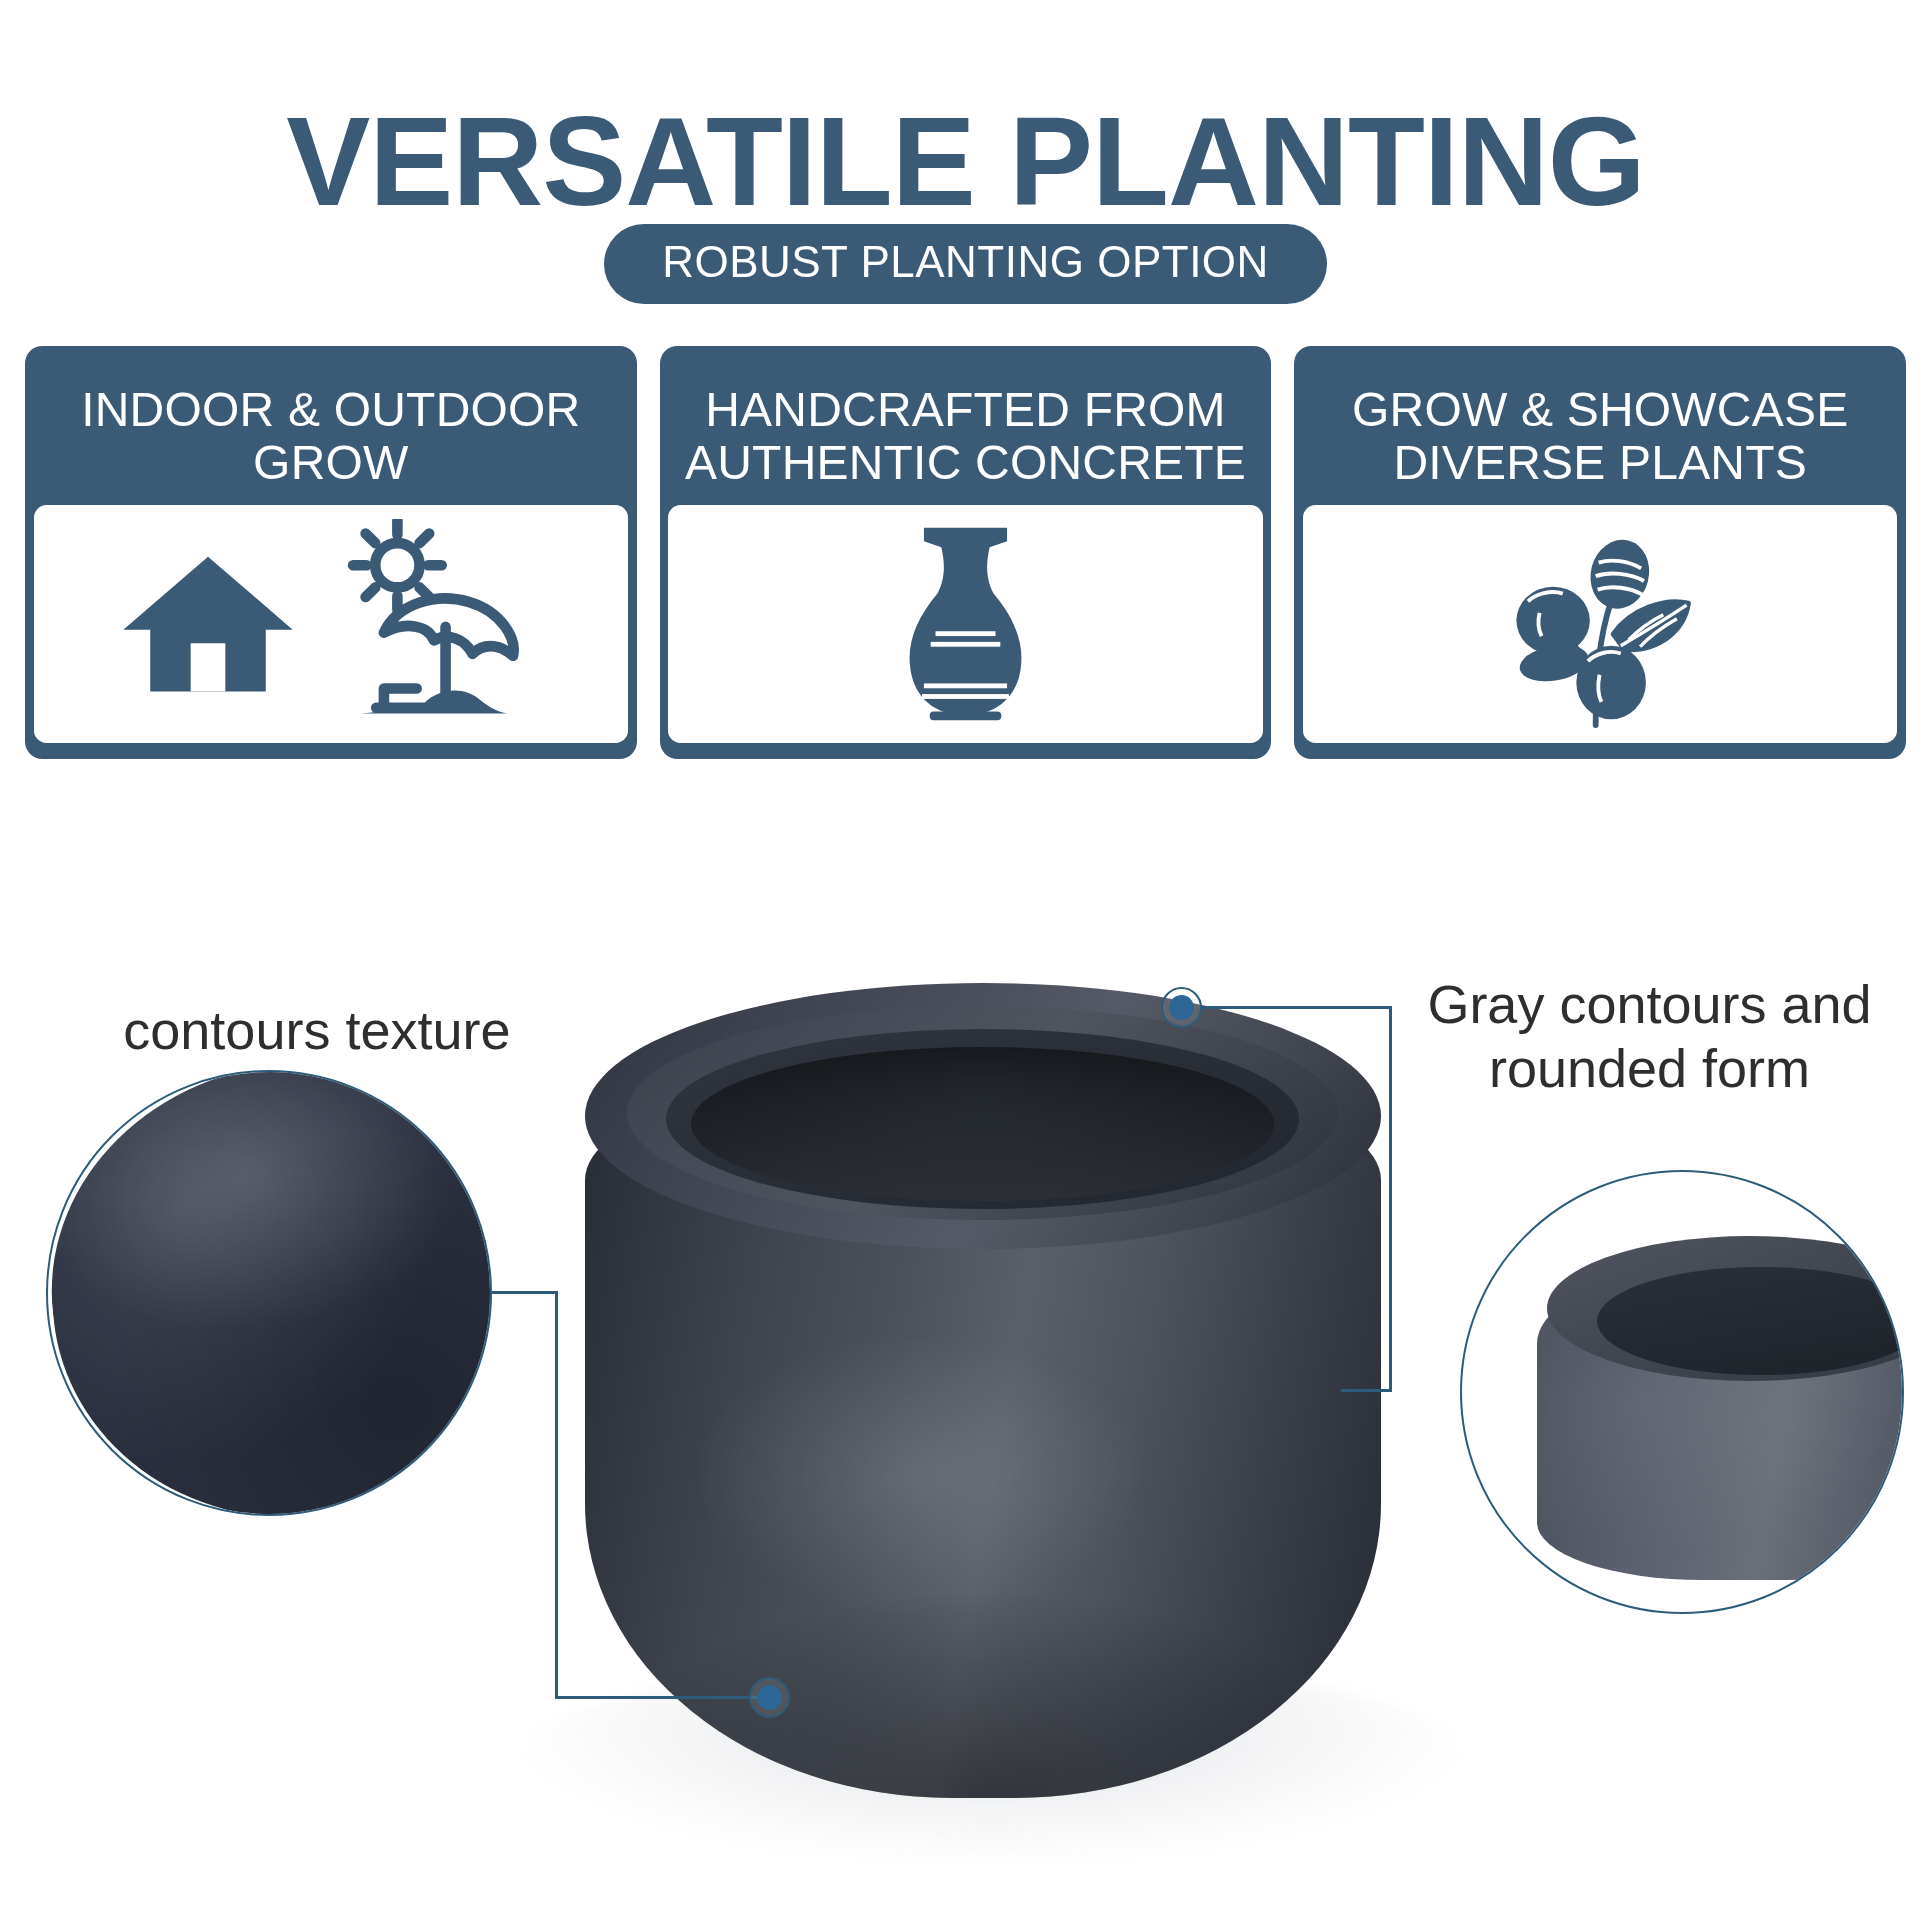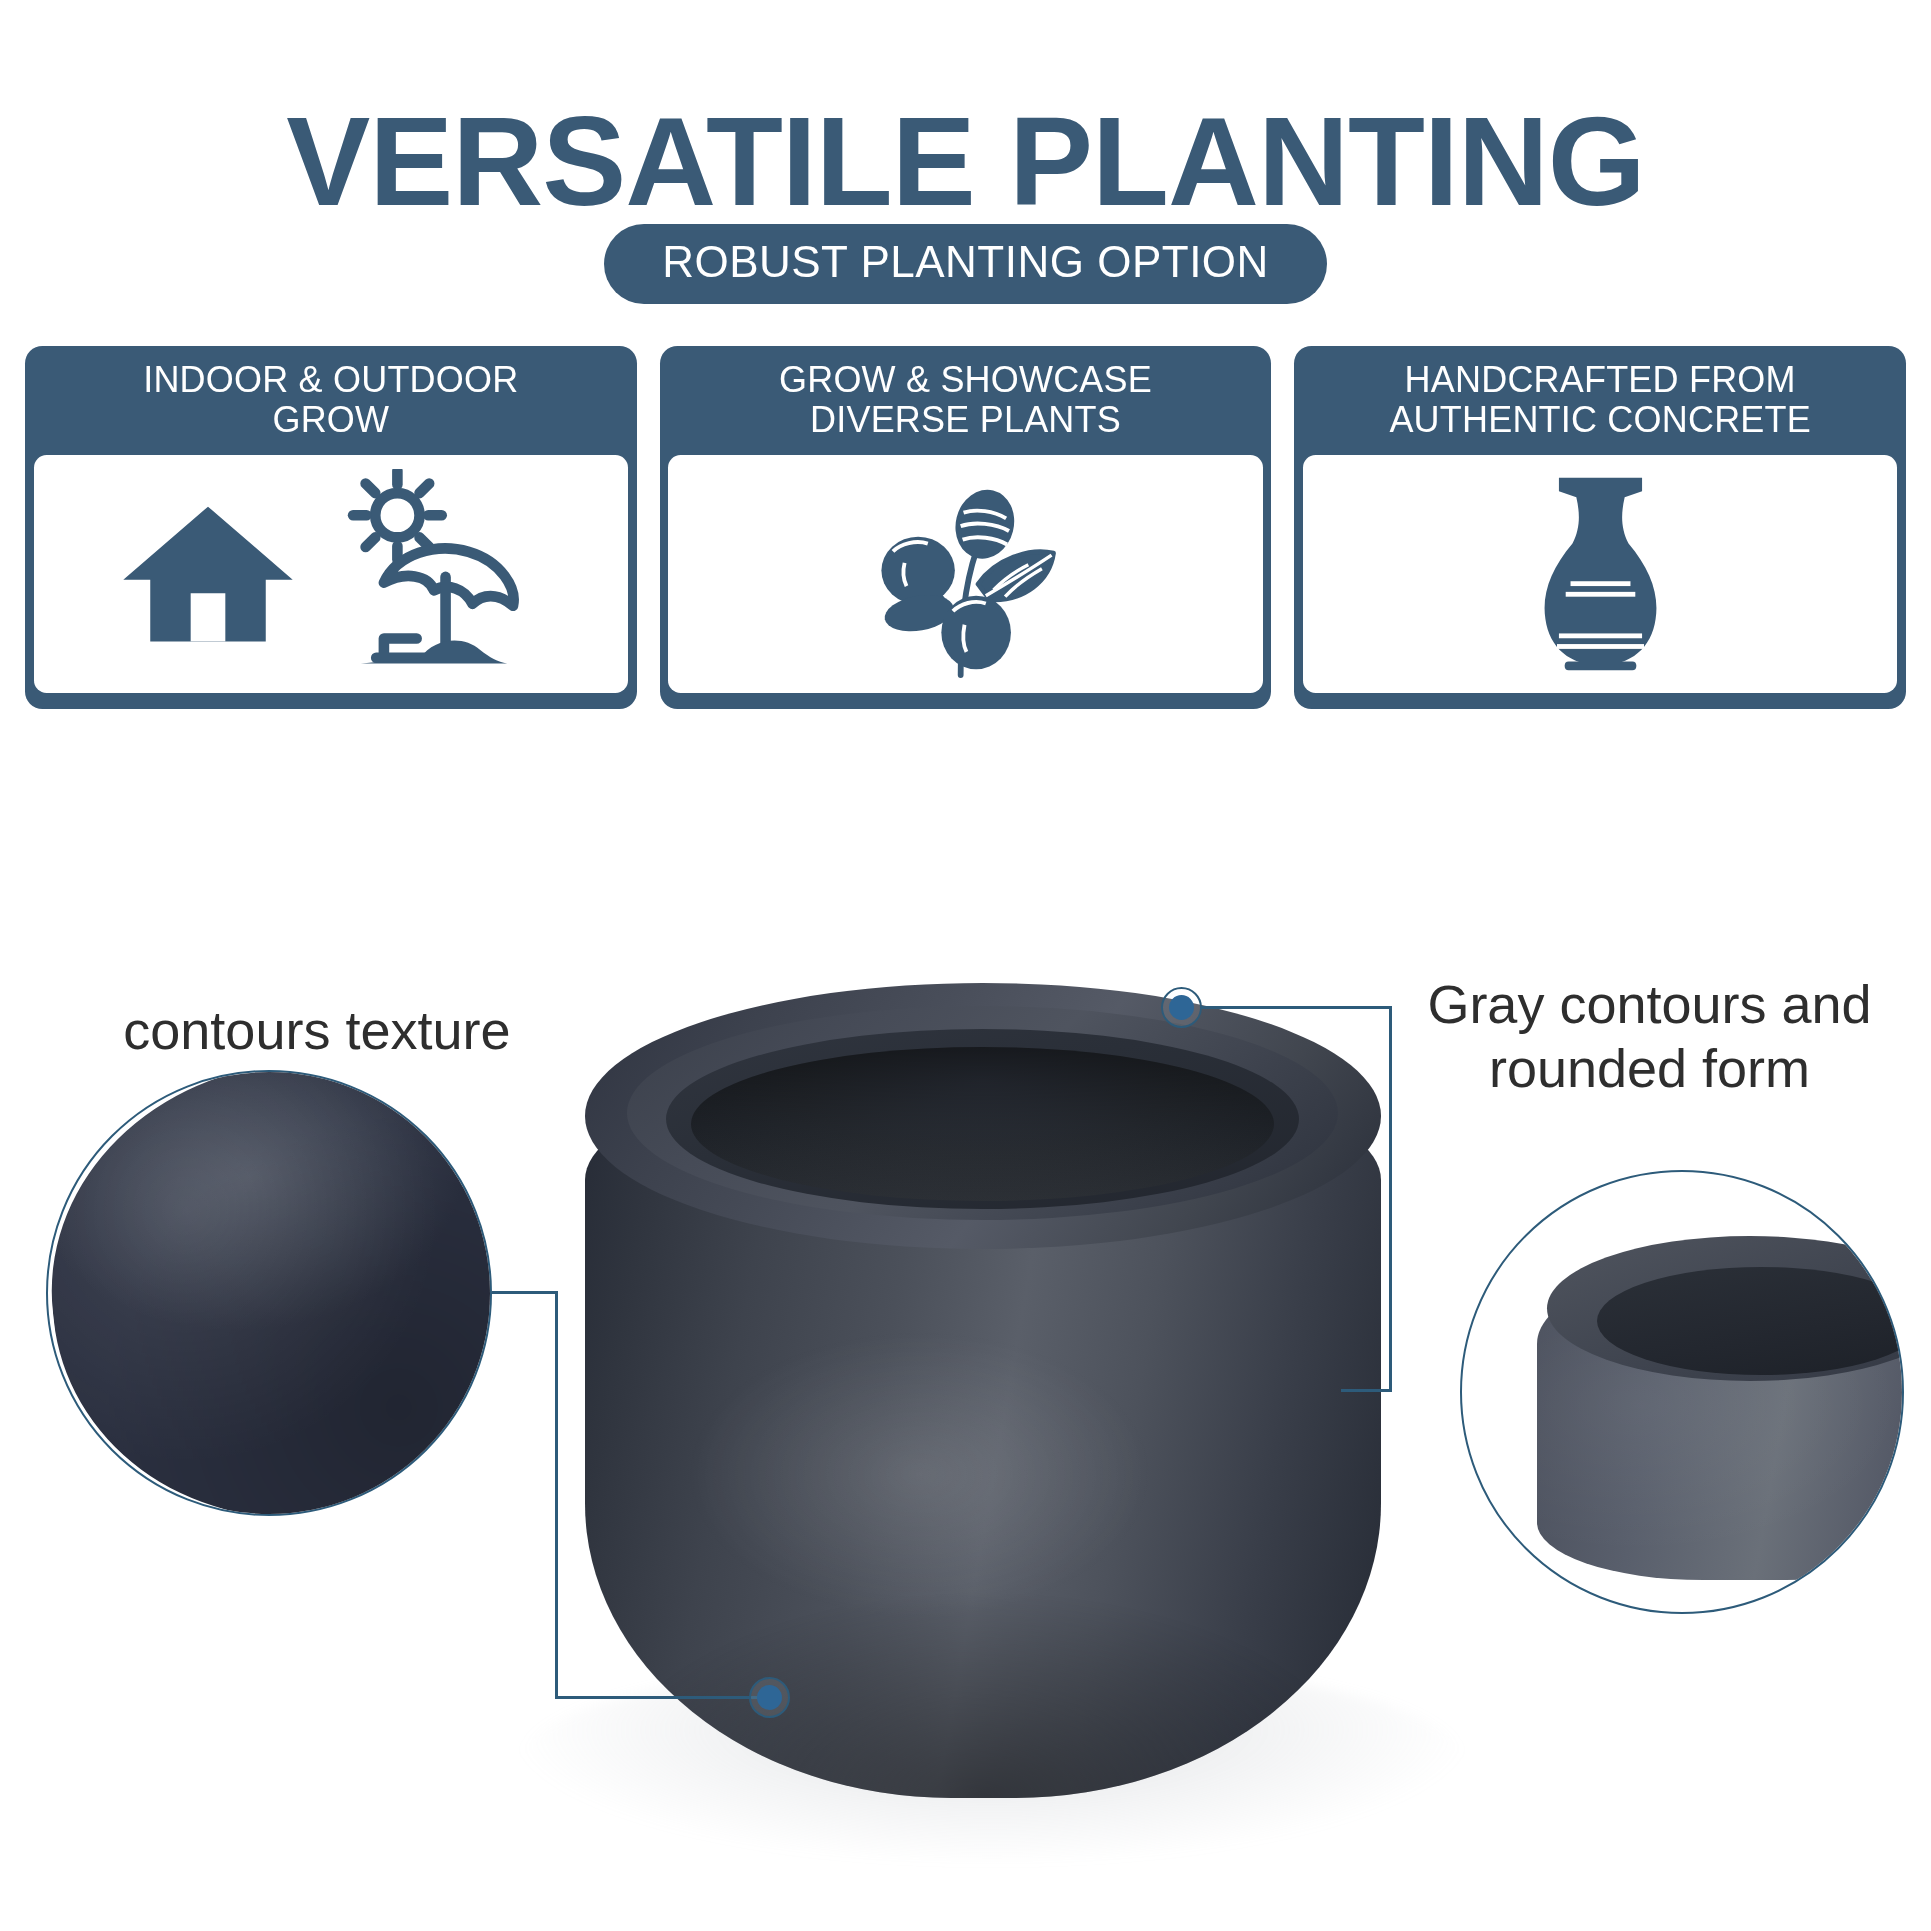--- a/index.html
+++ b/index.html
@@ -52,25 +52,26 @@
   .card {
     flex: 1;
     background: #3a5a76;
     border-radius: 17.4px;
     padding: 0 0 7.7px 0;
     display: flex;
     flex-direction: column;
   }
   .card-header {
     color: #ffffff;
-    font-size: 36px;
+    font-size: 48px;
     line-height: 1.12;
     text-align: center;
     padding: 13.5px 13.5px 14.5px 13.5px;
     letter-spacing: 0.2px;
+    margin-top: 23px;
   }
   .card-body {
     background: #ffffff;
     border-radius: 12.6px;
     margin: 0 8.7px 8.7px 8.7px;
     height: 238px;
     display: flex;
     align-items: center;
     justify-content: center;
     gap: 33px;
@@ -292,86 +293,86 @@
             <path d="M50 196 L110 196"></path>
           </g>
           <path d="M96 196 C110 176, 140 172, 158 188 C168 196, 176 200, 186 202 L34 202 C50 200, 76 200, 96 196 Z" fill="#3a5a76"></path>
         </svg>
       </span>
     </div>
   </div>
 
   <div class="card">
     <div class="card-header">
-      <span>GROW &amp; SHOWCASE</span><br>
-      <span>DIVERSE PLANTS</span>
-    </div>
-    <div class="card-body">
-      <span>
-        <svg width="203" height="208" viewBox="0 0 210 215">
-
-          <path d="M100 212 C100 160, 104 120, 116 84" stroke="#3a5a76" stroke-width="6" fill="none" stroke-linecap="round"></path>
-          <path d="M96 150 C86 140, 80 132, 74 124" stroke="#3a5a76" stroke-width="5" fill="none" stroke-linecap="round"></path>
-
-          <g>
-            <ellipse cx="125" cy="56" rx="30" ry="36" fill="#3a5a76" transform="rotate(14 125 56)"></ellipse>
-            <g stroke="#ffffff" stroke-width="4" fill="none">
-              <path d="M103 44 C116 40, 134 42, 147 50"></path>
-              <path d="M100 58 C114 53, 136 55, 150 63"></path>
-              <path d="M102 72 C116 67, 136 70, 148 77"></path>
-            </g>
-          </g>
-
-          <g>
-            <ellipse cx="56" cy="104" rx="38" ry="35" fill="#3a5a76"></ellipse>
-            <path d="M30 84 C38 76, 54 72, 66 76" stroke="#ffffff" stroke-width="4" fill="none"></path>
-            <path d="M42 96 C40 104, 40 112, 44 120" stroke="#ffffff" stroke-width="4" fill="none"></path>
-          </g>
-
-          <ellipse cx="57" cy="148" rx="36" ry="18" fill="#3a5a76" transform="rotate(-10 57 148)"></ellipse>
-
-          <g>
-            <path d="M118 118 C136 92, 172 80, 196 86 C192 114, 166 136, 130 134 Z" fill="#3a5a76" stroke="#3a5a76" stroke-width="5" stroke-linejoin="round"></path>
-            <g stroke="#ffffff" stroke-width="3.5" fill="none">
-              <path d="M126 130 C150 116, 176 100, 194 88"></path>
-              <path d="M134 124 C146 112, 158 104, 170 98"></path>
-              <path d="M146 131 C156 120, 170 110, 184 102"></path>
-            </g>
-          </g>
-
-          <g>
-            <ellipse cx="116" cy="168" rx="36" ry="38" fill="#3a5a76"></ellipse>
-            <path d="M92 146 C100 138, 114 134, 126 138" stroke="#ffffff" stroke-width="4" fill="none"></path>
-            <path d="M104 160 C102 170, 102 180, 106 188" stroke="#ffffff" stroke-width="4" fill="none"></path>
-          </g>
-        </svg>
-      </span>
-    </div>
-  </div>
-
-  <div class="card">
-    <div class="card-header">
       <span>HANDCRAFTED FROM</span><br>
       <span>AUTHENTIC CONCRETE</span>
     </div>
     <div class="card-body">
       <span>
         <svg width="145" height="203" viewBox="0 0 150 210">
           <path d="M32 6 L118 6 L118 20 L100 26 C96 44, 96 58, 104 74 C126 100, 136 126, 132 152
                    C128 182, 106 200, 75 200 C44 200, 22 182, 18 152 C14 126, 24 100, 46 74
                    C54 58, 54 44, 50 26 L32 20 Z" fill="#3a5a76"></path>
           <rect x="44" y="113" width="62" height="5" fill="#ffffff"></rect>
           <rect x="39" y="124" width="72" height="5" fill="#ffffff"></rect>
           <rect x="32" y="167" width="86" height="5" fill="#ffffff"></rect>
           <rect x="30" y="178" width="90" height="5" fill="#ffffff"></rect>
           <rect x="38" y="196" width="74" height="9" rx="4" fill="#3a5a76"></rect>
         </svg>
       </span>
     </div>
   </div>
+
+  <div class="card">
+    <div class="card-header">
+      <span>GROW &amp; SHOWCASE</span><br>
+      <span>DIVERSE PLANTS</span>
+    </div>
+    <div class="card-body">
+      <span>
+        <svg width="203" height="208" viewBox="0 0 210 215">
+
+          <path d="M100 212 C100 160, 104 120, 116 84" stroke="#3a5a76" stroke-width="6" fill="none" stroke-linecap="round"></path>
+          <path d="M96 150 C86 140, 80 132, 74 124" stroke="#3a5a76" stroke-width="5" fill="none" stroke-linecap="round"></path>
+
+          <g>
+            <ellipse cx="125" cy="56" rx="30" ry="36" fill="#3a5a76" transform="rotate(14 125 56)"></ellipse>
+            <g stroke="#ffffff" stroke-width="4" fill="none">
+              <path d="M103 44 C116 40, 134 42, 147 50"></path>
+              <path d="M100 58 C114 53, 136 55, 150 63"></path>
+              <path d="M102 72 C116 67, 136 70, 148 77"></path>
+            </g>
+          </g>
+
+          <g>
+            <ellipse cx="56" cy="104" rx="38" ry="35" fill="#3a5a76"></ellipse>
+            <path d="M30 84 C38 76, 54 72, 66 76" stroke="#ffffff" stroke-width="4" fill="none"></path>
+            <path d="M42 96 C40 104, 40 112, 44 120" stroke="#ffffff" stroke-width="4" fill="none"></path>
+          </g>
+
+          <ellipse cx="57" cy="148" rx="36" ry="18" fill="#3a5a76" transform="rotate(-10 57 148)"></ellipse>
+
+          <g>
+            <path d="M118 118 C136 92, 172 80, 196 86 C192 114, 166 136, 130 134 Z" fill="#3a5a76" stroke="#3a5a76" stroke-width="5" stroke-linejoin="round"></path>
+            <g stroke="#ffffff" stroke-width="3.5" fill="none">
+              <path d="M126 130 C150 116, 176 100, 194 88"></path>
+              <path d="M134 124 C146 112, 158 104, 170 98"></path>
+              <path d="M146 131 C156 120, 170 110, 184 102"></path>
+            </g>
+          </g>
+
+          <g>
+            <ellipse cx="116" cy="168" rx="36" ry="38" fill="#3a5a76"></ellipse>
+            <path d="M92 146 C100 138, 114 134, 126 138" stroke="#ffffff" stroke-width="4" fill="none"></path>
+            <path d="M104 160 C102 170, 102 180, 106 188" stroke="#ffffff" stroke-width="4" fill="none"></path>
+          </g>
+        </svg>
+      </span>
+    </div>
+  </div>
 </div>
 
 <div class="callout-text callout-left">
   <br>
   <span>contours texture</span>
 </div>
 
 <div class="callout-text callout-right">
   <span>Gray contours and</span><br>
   <span>rounded form</span>

